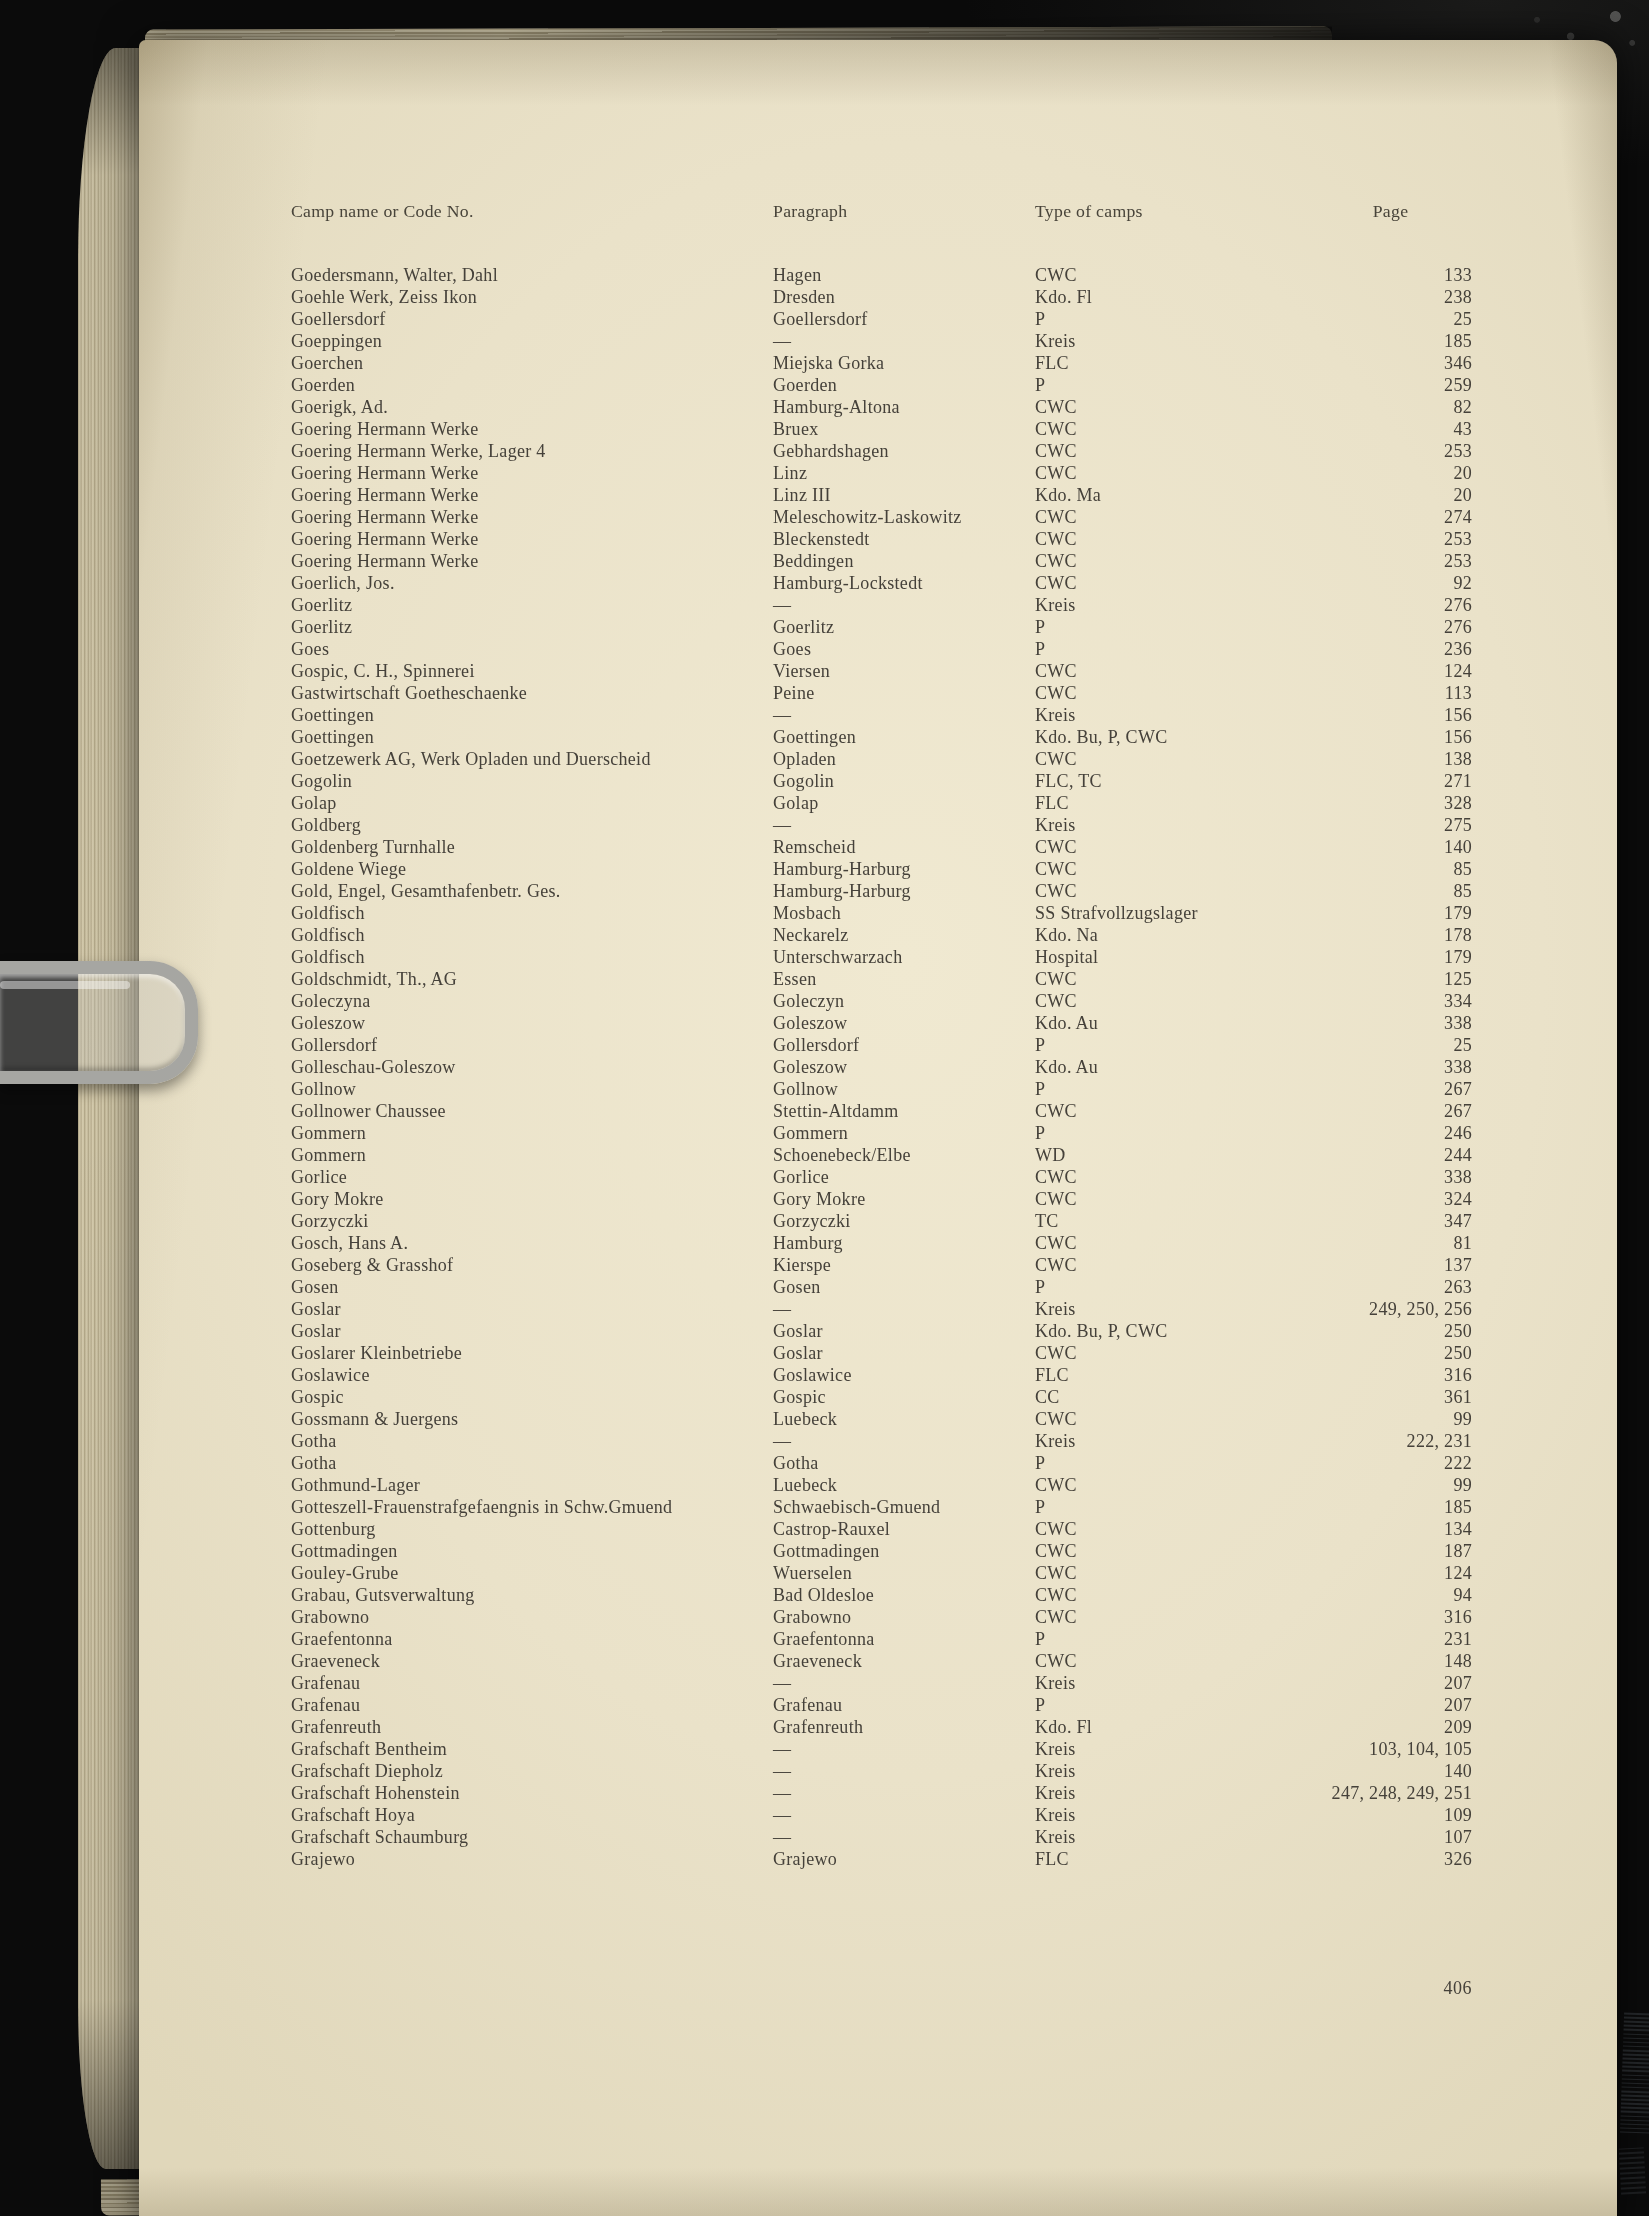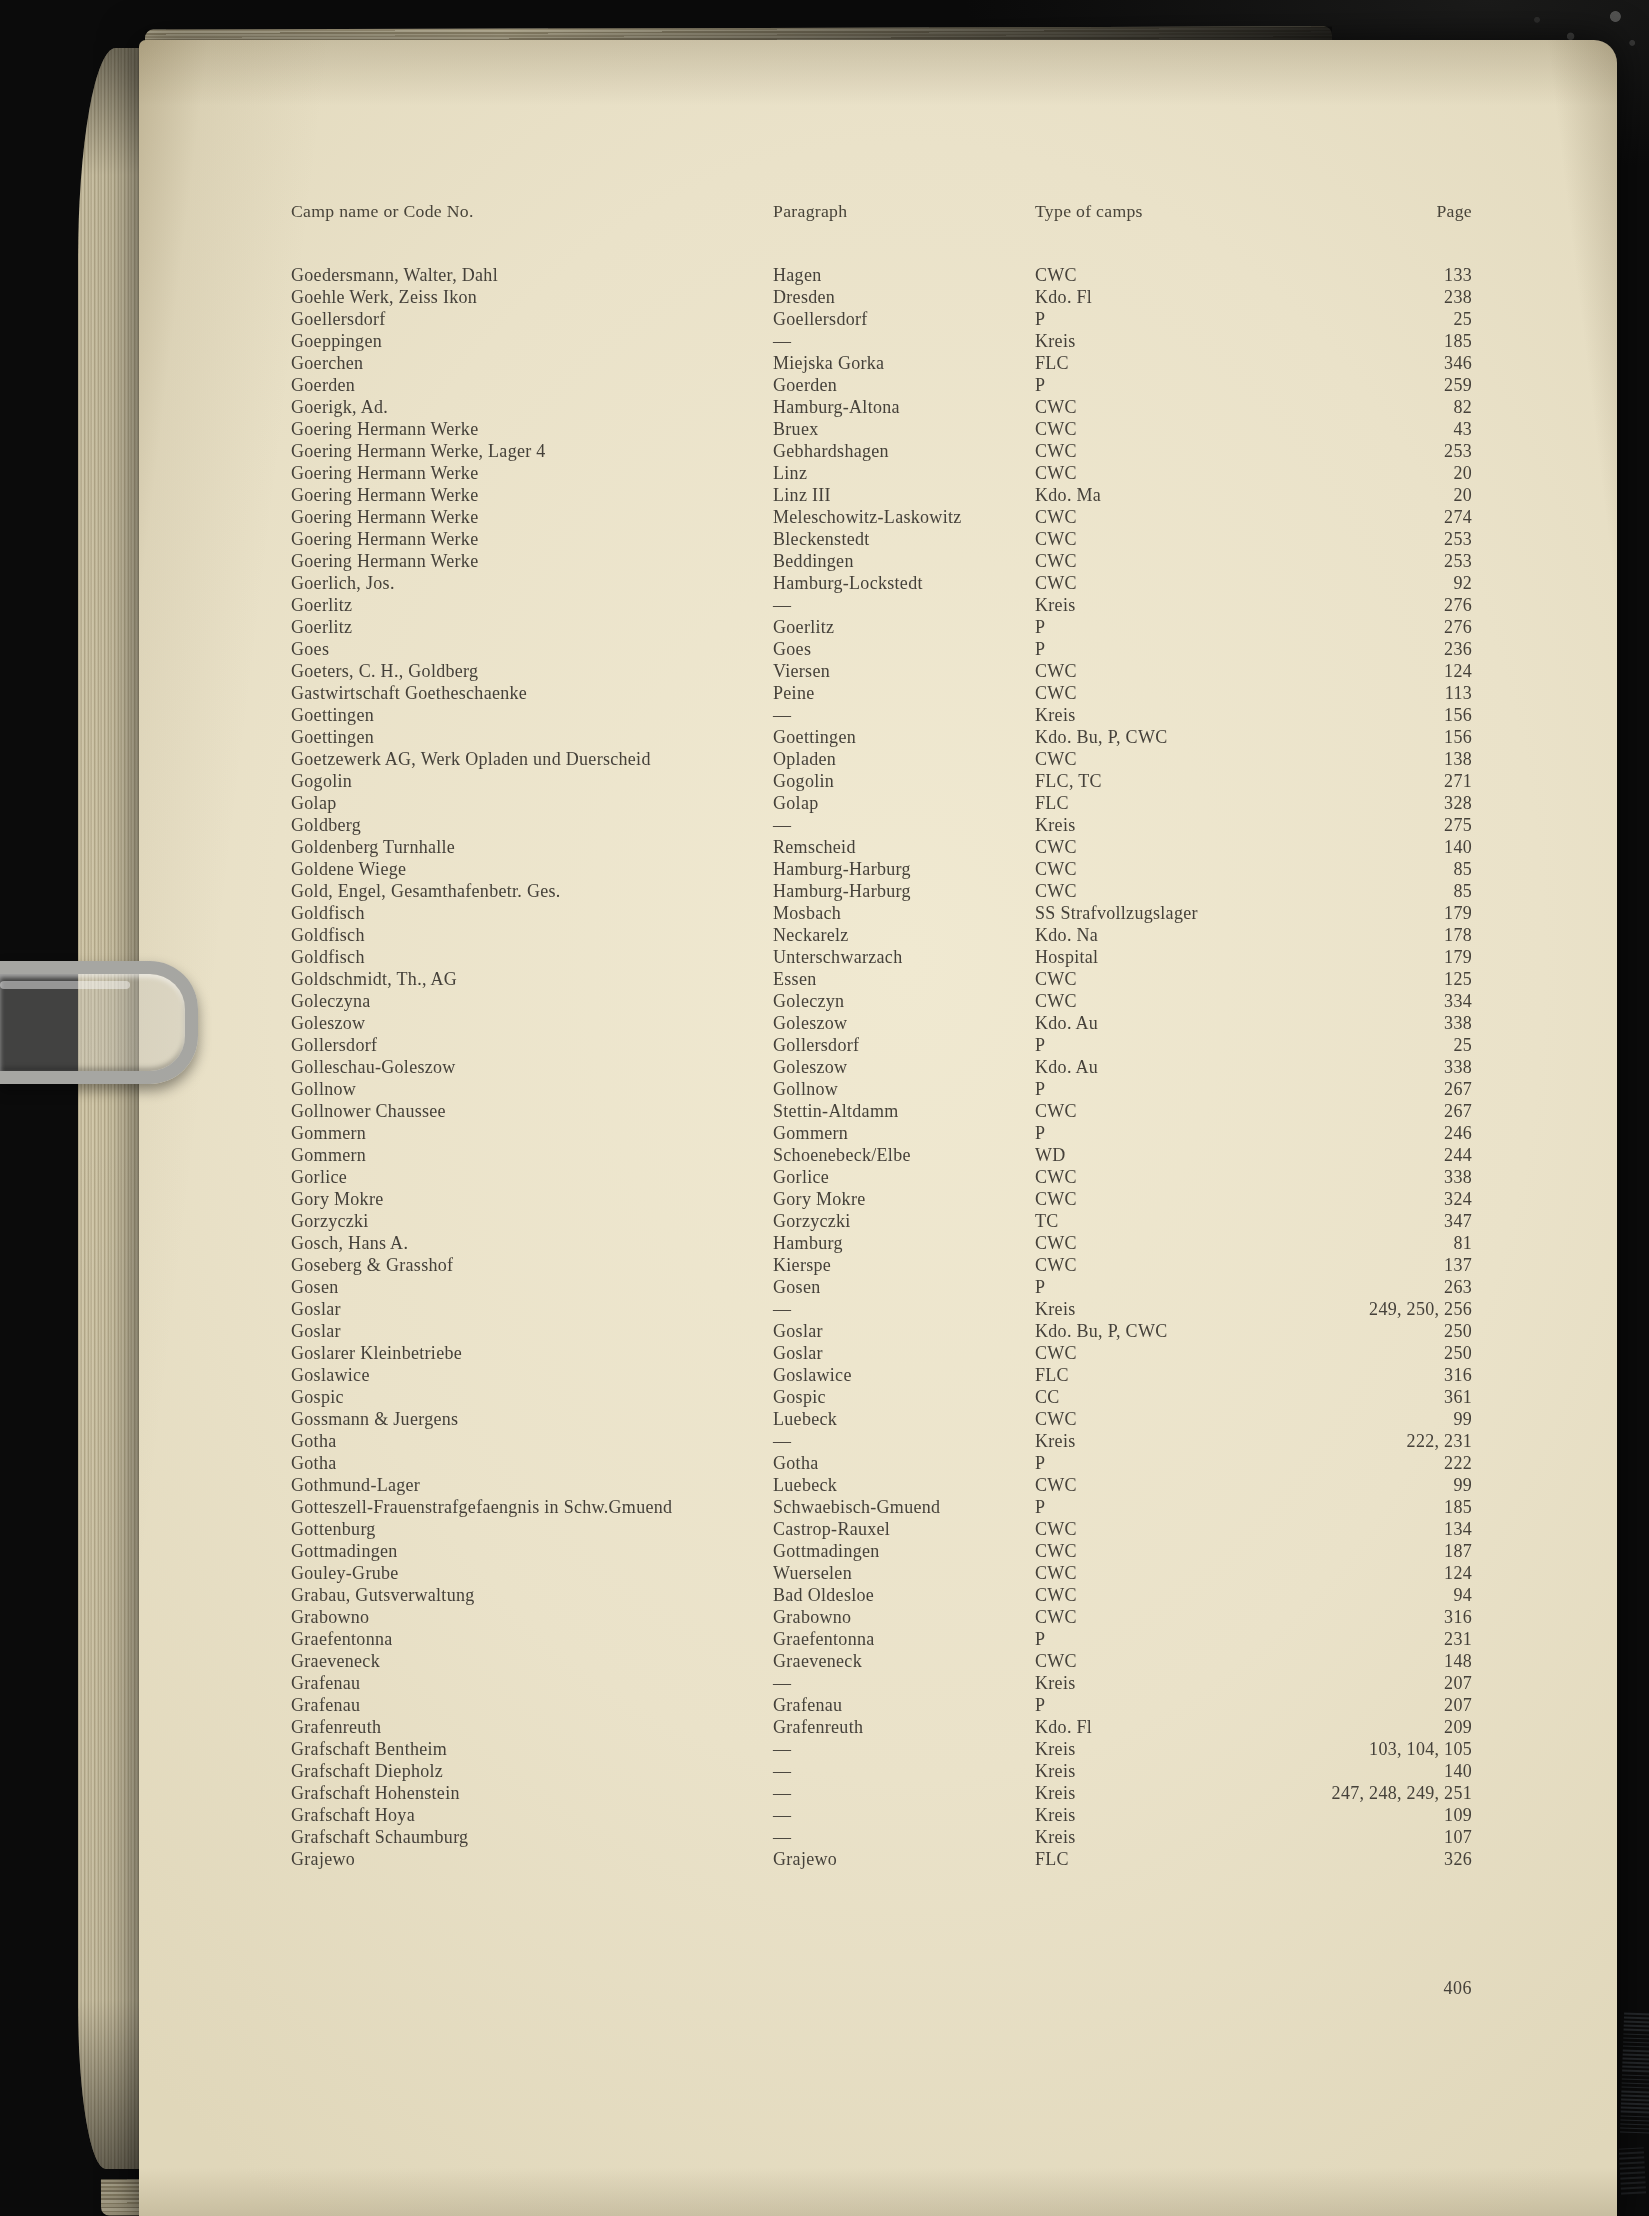--- a/index.html
+++ b/index.html
@@ -98,21 +98,21 @@
     left: 152px;
     top: 161px;
     width: 1181px;
     display: grid;
     grid-template-columns: 482px 262px 274px 163px;
     font-size: 17.7px;
     letter-spacing: 0.3px;
     color: #48443a;
     white-space: nowrap;
   }
-  .table-head .h4 { text-align: right; }
+  .table-head .h4 { text-align: center; }
   .table-body {
     position: absolute;
     left: 152px;
     top: 224px;
     width: 1181px;
     font-size: 18px;
     letter-spacing: 0.3px;
     color: #45413a;
   }
   .row {
@@ -339,21 +339,21 @@
   </div>
 
   <div class="row">
     <span class="c1">Goes</span>
     <span class="c2">Goes</span>
     <span class="c3">P</span>
     <span class="c4">236</span>
   </div>
 
   <div class="row">
-    <span class="c1">Goeters, C. H., Goldberg</span>
+    <span class="c1">Gospic, C. H., Spinnerei</span>
     <span class="c2">Viersen</span>
     <span class="c3">CWC</span>
     <span class="c4">124</span>
   </div>
 
   <div class="row">
     <span class="c1">Gastwirtschaft Goetheschaenke</span>
     <span class="c2">Peine</span>
     <span class="c3">CWC</span>
     <span class="c4">113</span>

